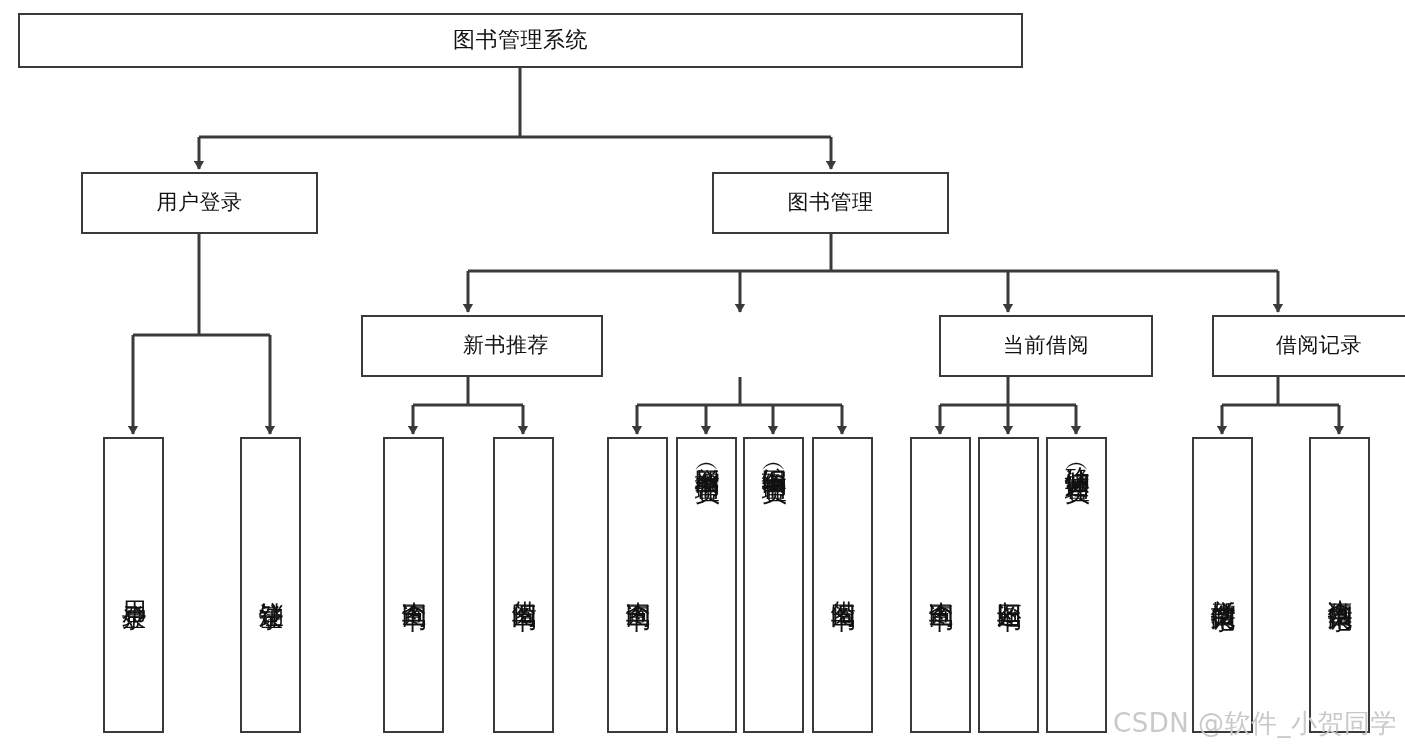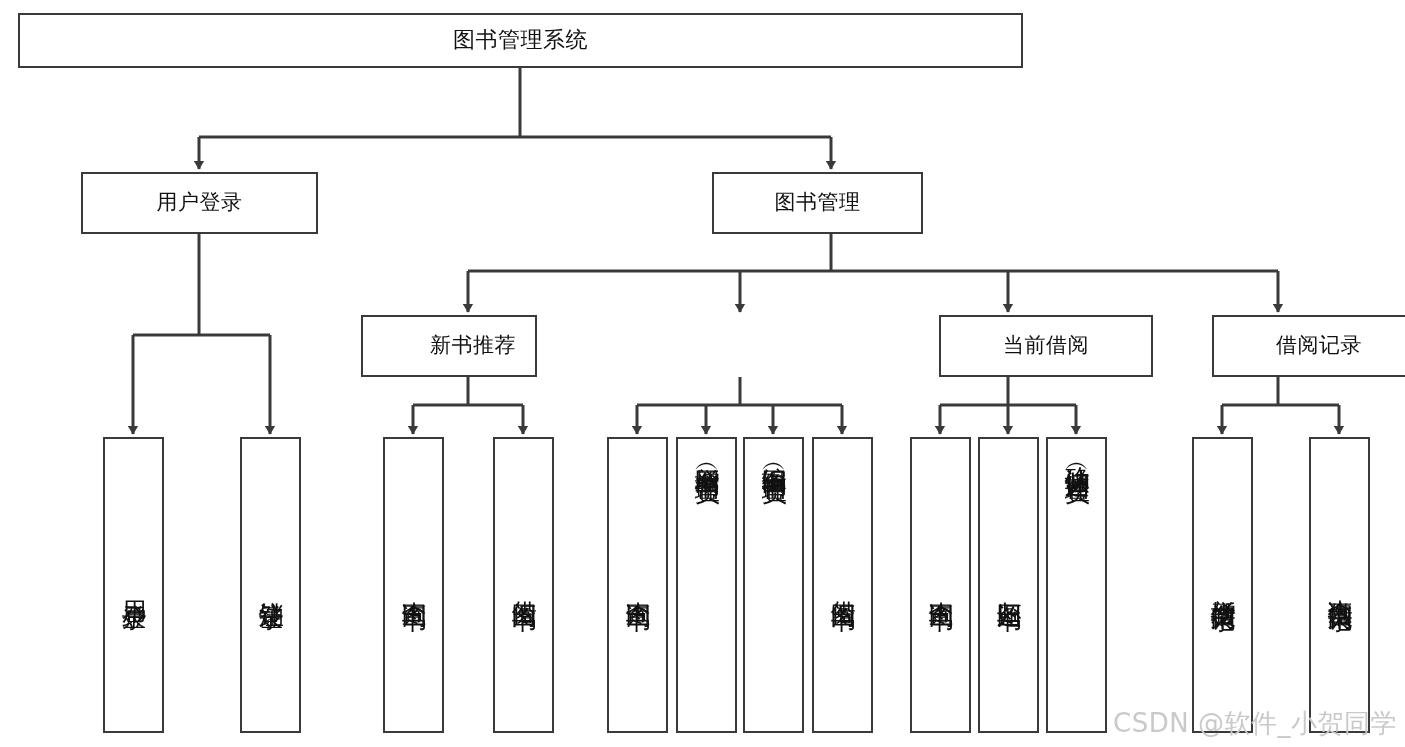--- a/index.html
+++ b/index.html
@@ -133,25 +133,25 @@
     </g>
   </svg>
 
   <div class="node horiz root" style="left:18px; top:13px; width:1005px; height:55px;align-items:center;">
     <span class="lbl">图书管理系统</span>
   </div>
 
   <div class="node horiz" style="left:81px; top:172px; width:237px; height:62px;">
     <span class="lbl">用户登录</span>
   </div>
-  <div class="node horiz" style="left:712px; top:172px; width:211px; height:62px;">
+  <div class="node horiz" style="left:712px; top:172px; width:237px; height:62px;">
     <span class="lbl">图书管理</span>
   </div>
 
-  <div class="node horiz" style="left:361px; top:315px; width:176px; height:62px;padding-left:48px;">
+  <div class="node horiz" style="left:361px; top:315px; width:242px; height:62px;padding-left:48px;">
     <span class="lbl">新书推荐</span>
   </div>
   <div class="node horiz" style="left:901px; top:315px; width:214px; height:62px;margin-left:38px;">
     <span class="lbl">当前借阅</span>
   </div>
   <div class="node horiz" style="left:1212px; top:315px; width:214px; height:62px;">
     <span class="lbl">借阅记录</span>
   </div>
 
   <div class="node vert" style="left:103px; top:437px; width:61px; height:296px;">

